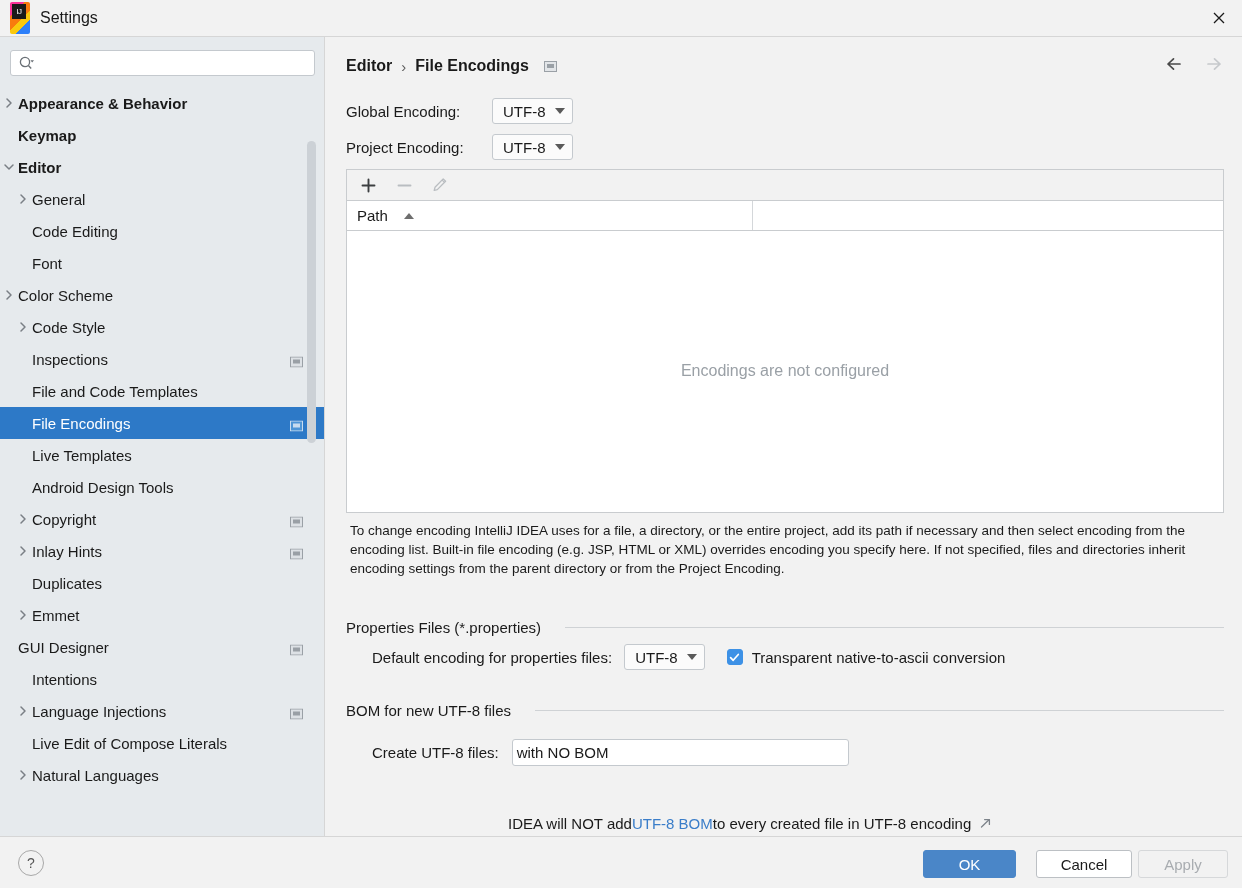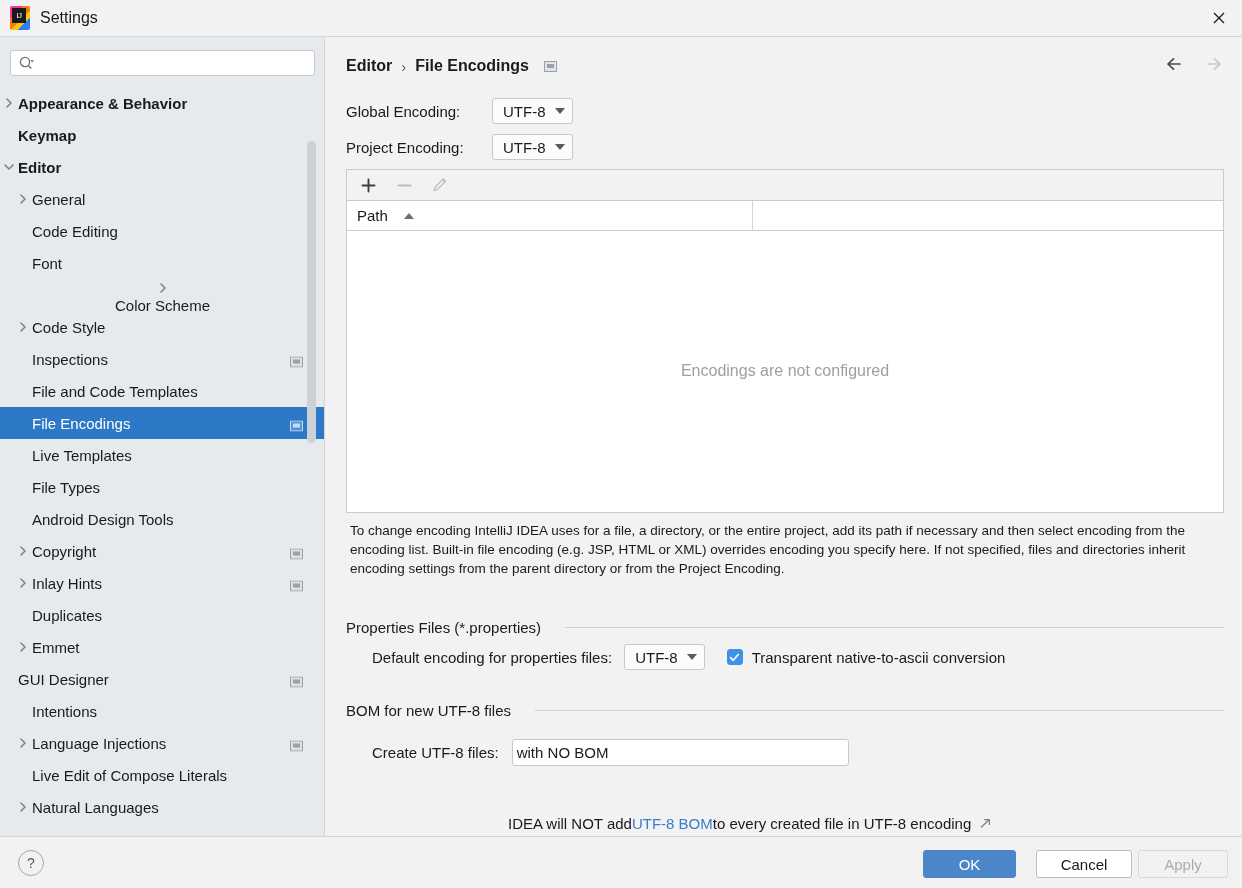--- a/index.html
+++ b/index.html
@@ -13,21 +13,21 @@
   }
 
   
   #titlebar {
     position: absolute; left: 0; top: 0; width: 1242px; height: 37px;
     background: #f2f2f2;
     border-bottom: 1px solid #d6d6d6;
     display: flex; align-items: center;
   }
   #app-logo {
-    width: 20px; height: 24px; margin-left: 10px; margin-right: 10px;
+    width: 20px; height: 32px; margin-left: 10px; margin-right: 10px;
     position: relative; flex: none;
     background: linear-gradient(135deg,#fa3299 0%,#fa3299 28%,#f97a0d 28%,#f97a0d 55%,#f9c80d 55%,#f9c80d 72%,#2d7ff9 72%,#2d7ff9 100%);
     border-radius: 2px;
   }
   #app-logo .inner {
     position: absolute; left: 2px; top: 2px; width: 14px; height: 15px;
     background: #1a1a1a;
     color: #fff; font-size: 8px; line-height: 15px; text-align: center;
     font-family: "Liberation Sans", sans-serif; letter-spacing: -0.5px;
   }
@@ -298,21 +298,21 @@
         <span class="tree-label">General</span>
       </div>
       <div class="tree-item" style="padding-left: 14px;">
         <span class="tw"></span>
         <span class="tree-label">Code Editing</span>
       </div>
       <div class="tree-item" style="padding-left: 14px;">
         <span class="tw"></span>
         <span class="tree-label">Font</span>
       </div>
-      <div class="tree-item" style="padding-left: 0; flex-direction: column;">
+      <div class="tree-item" style="padding-left: 0;">
         <span class="tw">
           <svg width="12" height="12" viewBox="0 0 12 12" aria-hidden="true">
             <path d="M4 2 L8 6 L4 10" fill="none" stroke="#7a7f85" stroke-width="1.5" stroke-linecap="round" stroke-linejoin="round"></path>
           </svg>
         </span>
         <span class="tree-label">Color Scheme</span>
       </div>
       <div class="tree-item" style="padding-left: 14px;">
         <span class="tw">
           <svg width="12" height="12" viewBox="0 0 12 12" aria-hidden="true">
@@ -337,24 +337,20 @@
         <span class="tw"></span>
         <span class="tree-label">File Encodings</span>
         <span class="badge-icon"><svg viewBox="0 0 13 11" aria-hidden="true">
             <rect x="0.5" y="0.5" width="12" height="10" fill="#4e95d6" stroke="#c9dcef"></rect>
             <rect x="3" y="3" width="7" height="4" fill="#c9dcef"></rect>
           </svg></span>
       </div>
       <div class="tree-item" style="padding-left: 14px;">
         <span class="tw"></span>
         <span class="tree-label">Live Templates</span>
-      </div>
-      <div class="tree-item" style="padding-left: 14px;">
-        <span class="tw"></span>
-        <span class="tree-label">File Types</span>
       </div>
       <div class="tree-item" style="padding-left: 14px;">
         <span class="tw"></span>
         <span class="tree-label">Android Design Tools</span>
       </div>
       <div class="tree-item" style="padding-left: 14px;">
         <span class="tw">
           <svg width="12" height="12" viewBox="0 0 12 12" aria-hidden="true">
             <path d="M4 2 L8 6 L4 10" fill="none" stroke="#7a7f85" stroke-width="1.5" stroke-linecap="round" stroke-linejoin="round"></path>
           </svg>

